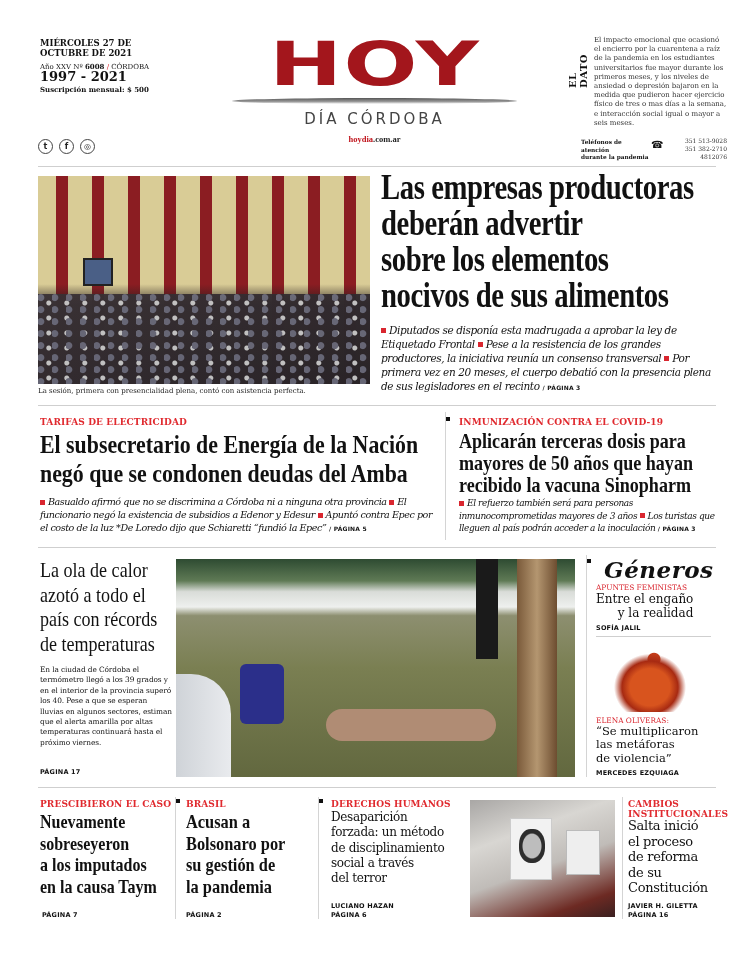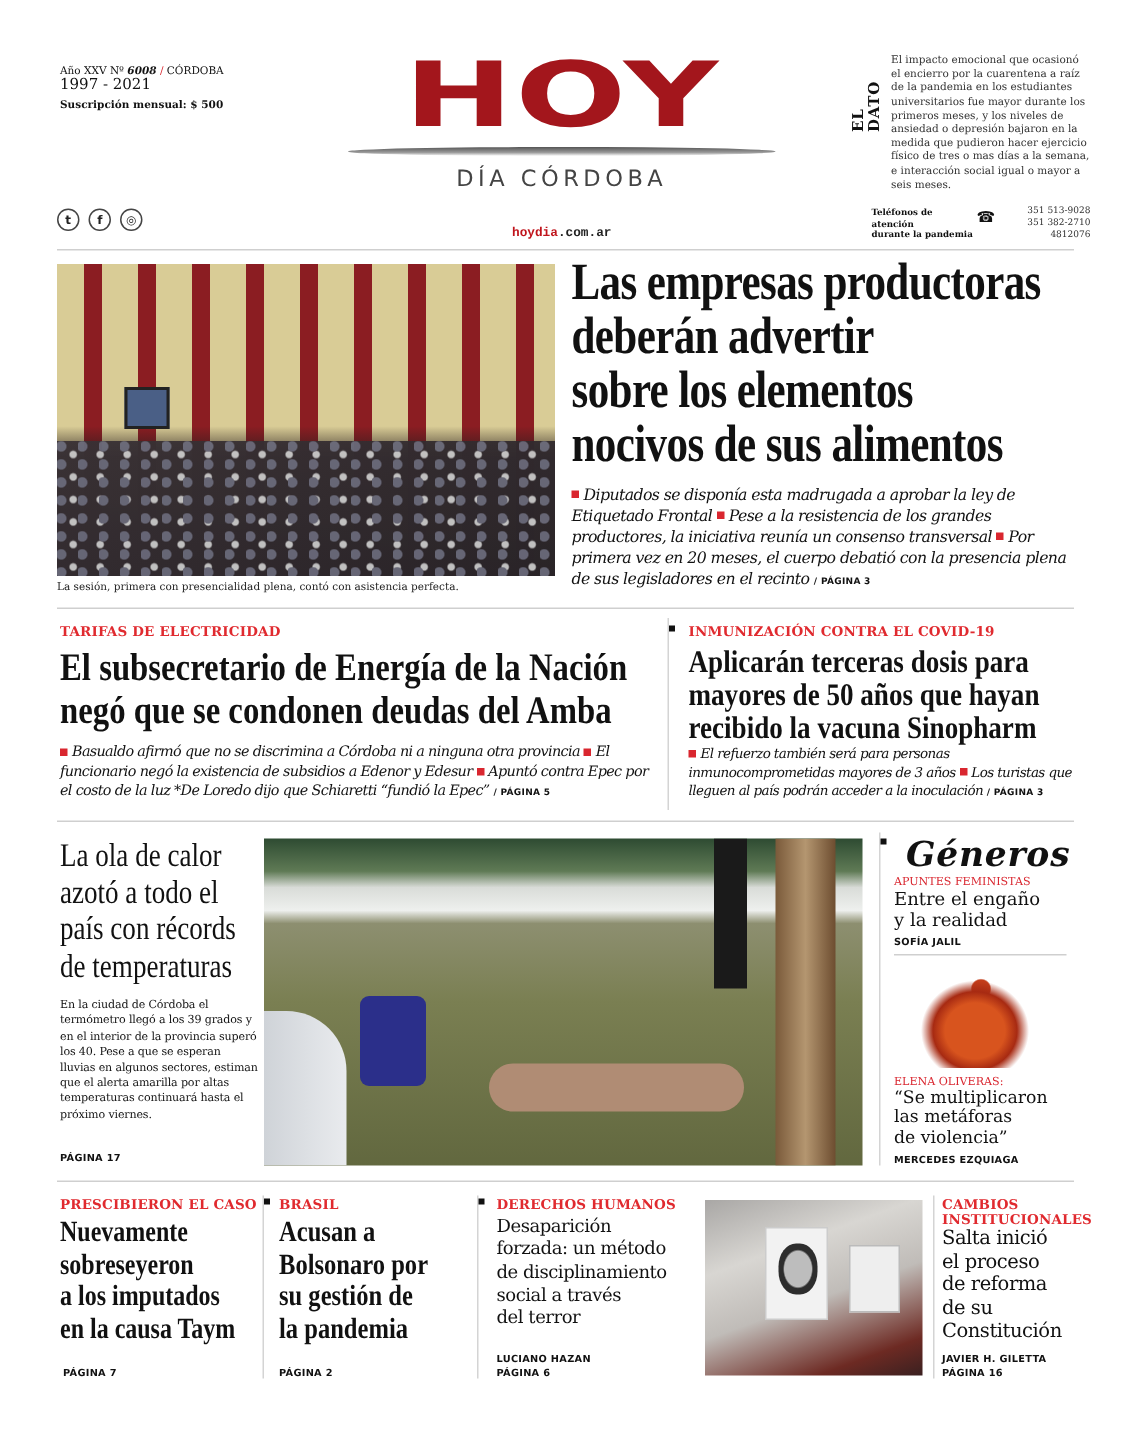--- a/index.html
+++ b/index.html
@@ -13,32 +13,32 @@
   .pagref { font-family: "DejaVu Sans", sans-serif; font-weight: bold; font-style: normal; font-size: 6px; letter-spacing: 0.2px; }
   .hr { position: absolute; height: 1px; background: #cfcfcf; }
   .vr { position: absolute; width: 1px; background: #d4d4d4; }
   .dot { position: absolute; width: 4px; height: 4px; background: #111; }
   .author { font-family: "DejaVu Sans", sans-serif; font-weight: bold; font-size: 6.5px; letter-spacing: 0.2px; }
 
   
   .mast-left { left: 40px; top: 38px; width: 180px; font-family: "DejaVu Serif", serif; }
   .mast-left .date { font-weight: bold; font-size: 8.5px; line-height: 10px; }
   .mast-left .issue { font-size: 7px; margin-top: 4px; line-height: 9px; }
-  .mast-left .issue b { font-weight: bold; font-style: italic; }
-  .mast-left .years { font-weight: normal; font-size: 10px; line-height: 9px; }
+  .mast-left .issue b { font-weight: bold; }
+  .mast-left .years { font-weight: bold; font-size: 13px; line-height: 9px; }
   .mast-left .dist { font-style: italic; font-size: 6.5px; margin-top: 4px; line-height: 8px; color: #333; }
   .mast-left .subs { font-weight: bold; font-size: 7px; margin-top: 4px; }
   .social { left: 38px; top: 139px; display: flex; gap: 6px; }
   .social span { width: 15px; height: 15px; border: 1px solid #444; border-radius: 50%; display: flex; align-items: center; justify-content: center; font-family: "DejaVu Sans", sans-serif; font-size: 8px; font-weight: bold; color: #222; }
 
   .logo { left: 232px; top: 36px; width: 285px; text-align: center; }
   .logo .hoy { font-family: "DejaVu Sans", sans-serif; font-weight: bold; font-size: 60px; line-height: 56px; color: #a3161c; letter-spacing: 1px; transform: scaleX(1.45); transform-origin: center; display: inline-block; }
   .logo .swoosh { margin: 6px auto 0; width: 285px; height: 6px; border-radius: 50%; background: linear-gradient(to bottom, #555 0%, #999 60%, transparent 100%); }
   .logo .dia { font-family: "DejaVu Sans", sans-serif; font-size: 15px; letter-spacing: 3px; color: #444; margin-top: 6px; }
-  .logo .url { font-family: Liberation Mono, monospace; font-weight: bold; font-size: 8.5px; margin-top: 22px; color: #222; }
+  .logo .url { font-family: Liberation Serif, serif; font-weight: bold; font-size: 8.5px; margin-top: 6px; color: #222; }
   .logo .url .r { color: #c0141c; }
 
   .dato { left: 567px; top: 36px; width: 160px; display: flex; }
   .dato .label { writing-mode: vertical-rl; transform: rotate(180deg); font-family: "DejaVu Serif", serif; font-weight: bold; font-size: 10px; letter-spacing: 0.5px; margin-right: 5px; height: 52px; }
   .dato .txt { font-family: "DejaVu Serif", serif; font-size: 7px; line-height: 9.2px; color: #333; }
   .phones { left: 581px; top: 137px; width: 146px; display: flex; align-items: flex-start; }
   .phones .lbl { font-family: "DejaVu Serif", serif; font-weight: bold; font-size: 5.8px; line-height: 7.5px; width: 68px; margin-top: 2px; }
   .phones .ico { font-size: 10px; margin: 2px 4px 0 2px; }
   .phones .nums { font-family: "DejaVu Serif", serif; font-size: 6px; line-height: 8px; text-align: right; flex: 1; color: #333; }
 
@@ -72,20 +72,24 @@
   .desap { left: 470px; top: 800px; width: 145px; height: 117px;
     background: linear-gradient(160deg, #a9a7a5 0%, #d8d6d2 30%, #c0bcb8 55%, #6d2a23 85%, #3a2020 100%); }
   .desap .card { position: absolute; left: 40px; top: 18px; width: 42px; height: 62px; background: #f2f2f2; border: 1px solid #ccc; }
   .desap .card .face { position: absolute; left: 8px; top: 10px; width: 26px; height: 34px; border-radius: 45%; background: radial-gradient(ellipse at 50% 50%, #bdbdbd 0 9px, #2d2d2d 10px); }
   .desap .card2 { position: absolute; left: 96px; top: 30px; width: 34px; height: 45px; background: #eee; border: 1px solid #bbb; }
 </style>
 </head>
 <body>
 
 <div class="abs mast-left">
+  <div class="date">
+    <div>MIÉRCOLES 27 DE</div>
+    <div>OCTUBRE DE 2021</div>
+  </div>
   <div class="issue">
     <span>Año XXV Nº</span>
     <b>6008</b>
     <span class="red">/</span>
     <span>CÓRDOBA</span>
   </div>
   <div class="years">1997 - 2021</div>
   <div class="subs">Suscripción mensual: $ 500</div>
 </div>
 
@@ -195,21 +199,21 @@
   <div class="lying"></div>
   <div class="bag"></div>
   <div class="tree"></div>
 </div>
 
 <div class="vr" style="left:586px; top:555px; height:222px;"></div>
 <div class="dot" style="left:587px; top:559px;"></div>
 
 <div class="abs" style="left:604px; top:556px; font-family:'DejaVu Serif', serif; font-weight:bold; font-style:italic; font-size:23px; letter-spacing:0.5px;">Géneros</div>
 <div class="abs" style="left:596px; top:583px; font-family:'DejaVu Serif', serif; font-size:7.4px; color:#d9262f;">APUNTES FEMINISTAS</div>
-<div class="abs" style="left:596px; top:592px; font-family:'DejaVu Serif', serif; font-size:12px; line-height:14px;">
+<div class="abs" style="left:596px; top:592px; font-family:'DejaVu Serif', serif; font-size:12px; line-height:14px;text-align:right;">
   <div>Entre el engaño</div>
   <div>y la realidad</div>
 </div>
 <div class="abs author" style="left:596px; top:624px;">SOFÍA JALIL</div>
 <div class="hr" style="left:596px; top:636px; width:115px;"></div>
 <div class="photo genart"></div>
 <div class="abs" style="left:596px; top:716px; font-family:'DejaVu Serif', serif; font-size:7.4px; color:#d9262f;">ELENA OLIVERAS:</div>
 <div class="abs" style="left:596px; top:725px; font-family:'DejaVu Serif', serif; font-size:11.5px; line-height:13.3px;">
   <div>“Se multiplicaron</div>
   <div>las metáforas</div>

